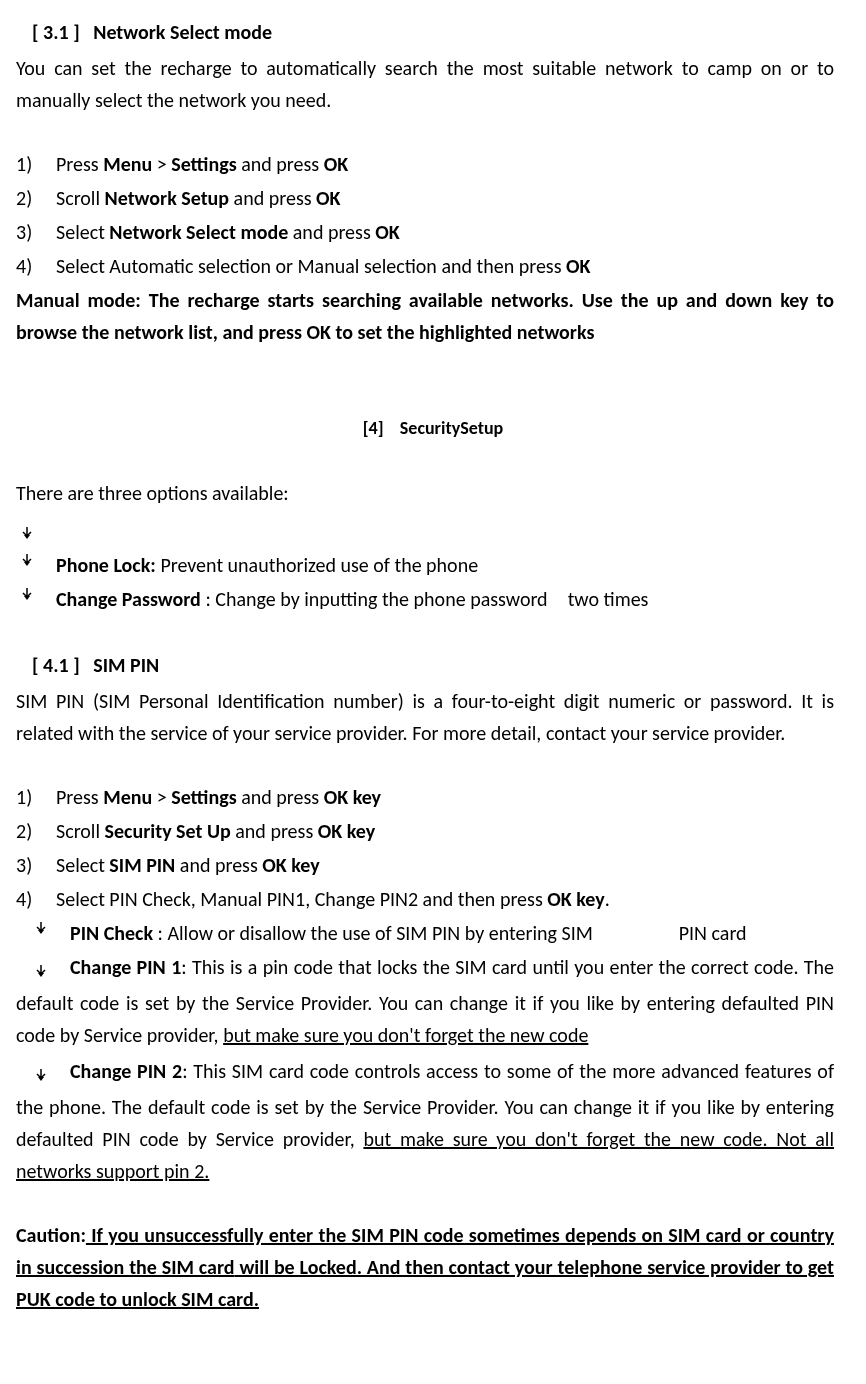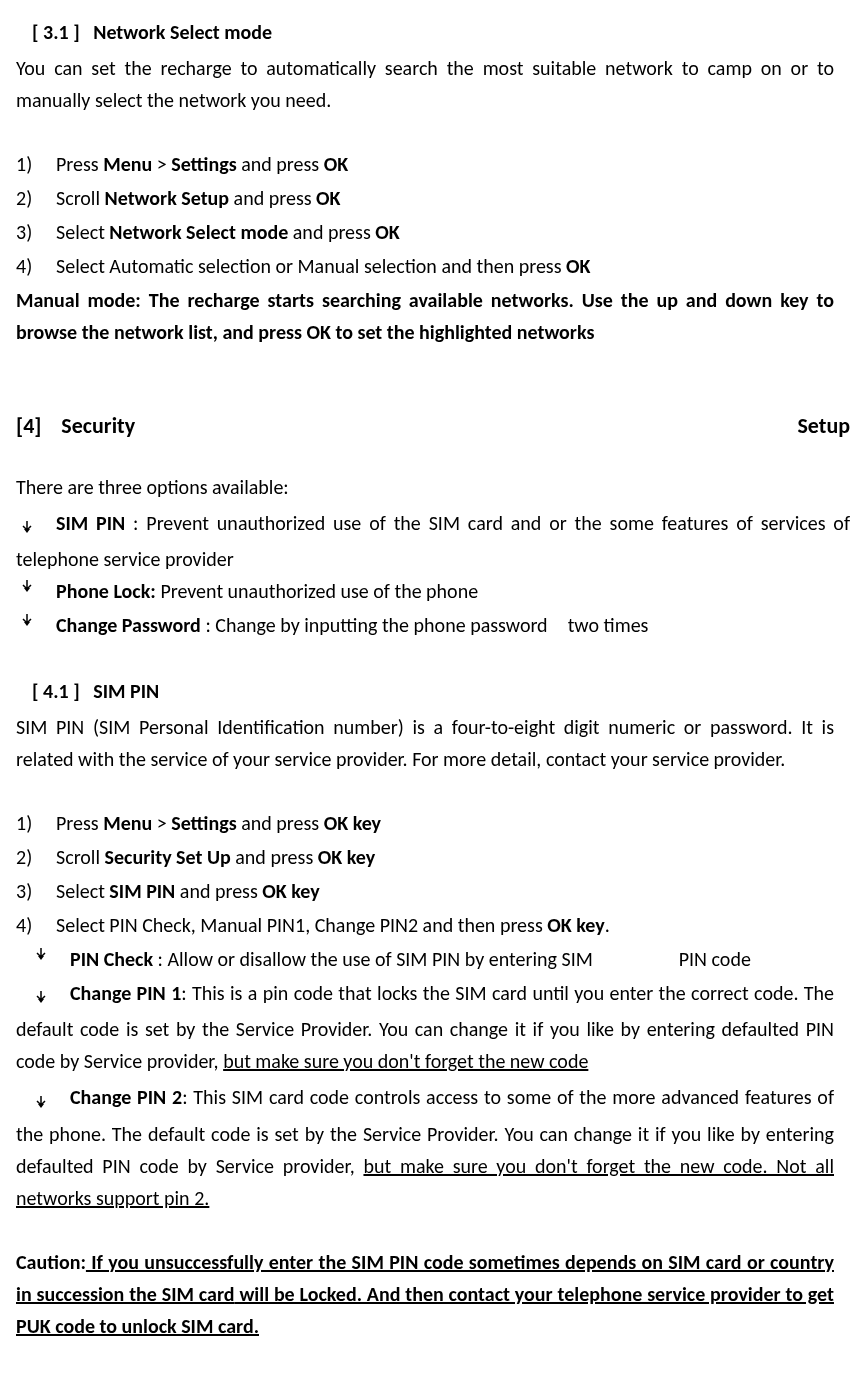--- a/index.html
+++ b/index.html
@@ -18,21 +18,21 @@
     .para { margin: 0 16px 4px 0; }
     .justify { text-align: justify; }
     .list-line { display: flex; margin: 0 0 2px 0; }
     .list-num { width: 40px; flex: 0 0 40px; }
     .list-content { flex: 1; }
     .bullet-line { display: flex; margin: 0 0 2px 0; }
     .bullet-icon { width: 36px; flex: 0 0 36px; display: flex; align-items: flex-start; padding-top: 4px; padding-left: 4px; }
     .bullet-icon svg { width: 14px; height: 14px; }
     .bullet-content { flex: 1; text-align: justify; }
     .blank { height: 28px; }
-    .heading4 { display: flex; justify-content: space-between; font-weight: bold; margin: 0 0; font-size: 22px; }
+    .heading4 { display: flex; justify-content: center; font-weight: bold; margin: 6px 0; font-size: 18px; }
     .sub-heading { font-weight: bold; margin: 4px 16px; }
     .indent-bullet { padding-left: 14px; }
   </style>
 </head>
 <body>
 
 <p class="sub-heading">
   <span>[ 3.1 ]</span>&nbsp;&nbsp;&nbsp;<span>Network Select mode</span>
 </p>
 <p class="para justify">You can set the recharge to automatically search the most suitable network to camp on or to manually select the network you need.</p>
@@ -69,21 +69,21 @@
 <div class="blank"></div>
 
 <p class="para">There are three options available:</p>
 
 <div class="justify">
   <span class="bullet-icon" style="display:inline-block;vertical-align:top;width:36px;">
     <svg viewBox="0 0 14 14">
         <path d="M7 1 L7 9 M3 6 L7 10 L11 6" stroke="#000" stroke-width="1.5" fill="none"></path>
         <polygon points="7,13 4,9 10,9" fill="#000"></polygon>
       </svg>
-  </span><span><span class="bold">SIM PIN</span><span> : </span><span>Prevent unauthorized use of the SIM card and or the some features of services of telephone service provider</span></span>
+  </span>
 </div>
 
 <div class="bullet-line">
   <span class="bullet-icon">
     <svg viewBox="0 0 14 14">
         <path d="M7 1 L7 9 M3 6 L7 10 L11 6" stroke="#000" stroke-width="1.5" fill="none"></path>
         <polygon points="7,13 4,9 10,9" fill="#000"></polygon>
       </svg>
   </span>
   <span class="bullet-content"><span class="bold">Phone Lock:</span><span> </span><span>Prevent unauthorized use of the phone</span></span>
@@ -125,21 +125,21 @@
   <span class="list-content"><span>Select PIN Check, Manual PIN1, Change PIN2 and then press </span><span class="bold">OK key</span><span>.</span></span>
 </div>
 
 <div class="bullet-line indent-bullet">
   <span class="bullet-icon">
     <svg viewBox="0 0 14 14">
         <path d="M7 1 L7 9 M3 6 L7 10 L11 6" stroke="#000" stroke-width="1.5" fill="none"></path>
         <polygon points="7,13 4,9 10,9" fill="#000"></polygon>
       </svg>
   </span>
-  <span class="bullet-content"><span class="bold">PIN Check</span><span> : </span><span>Allow or disallow the use of SIM PIN by entering SIM</span><span>&nbsp;&nbsp;&nbsp;&nbsp;&nbsp;&nbsp;&nbsp;&nbsp;&nbsp;&nbsp;&nbsp;&nbsp;&nbsp;&nbsp;&nbsp;&nbsp;&nbsp;&nbsp;&nbsp;</span><span>PIN code</span></span>
+  <span class="bullet-content"><span class="bold">PIN Check</span><span> : </span><span>Allow or disallow the use of SIM PIN by entering SIM</span><span>&nbsp;&nbsp;&nbsp;&nbsp;&nbsp;&nbsp;&nbsp;&nbsp;&nbsp;&nbsp;&nbsp;&nbsp;&nbsp;&nbsp;&nbsp;&nbsp;&nbsp;&nbsp;&nbsp;</span><span>PIN card</span></span>
 </div>
 
 <p class="para justify">
   <span style="display:inline-block;width:14px;"></span><span class="bullet-icon" style="display:inline-block;vertical-align:middle;width:36px;"><svg viewBox="0 0 14 14" width="14" height="14">
         <path d="M7 1 L7 9 M3 6 L7 10 L11 6" stroke="#000" stroke-width="1.5" fill="none"></path>
         <polygon points="7,13 4,9 10,9" fill="#000"></polygon>
       </svg></span><span class="bold">Change PIN 1</span><span>: </span><span>This is a pin code that locks the SIM card until you enter the correct code. The default code is set by the Service Provider. You can change it if you like by entering defaulted PIN code by Service provider, </span><span class="underline">but make sure you don't forget the new code</span>
 </p>
 
 <p class="para justify">

